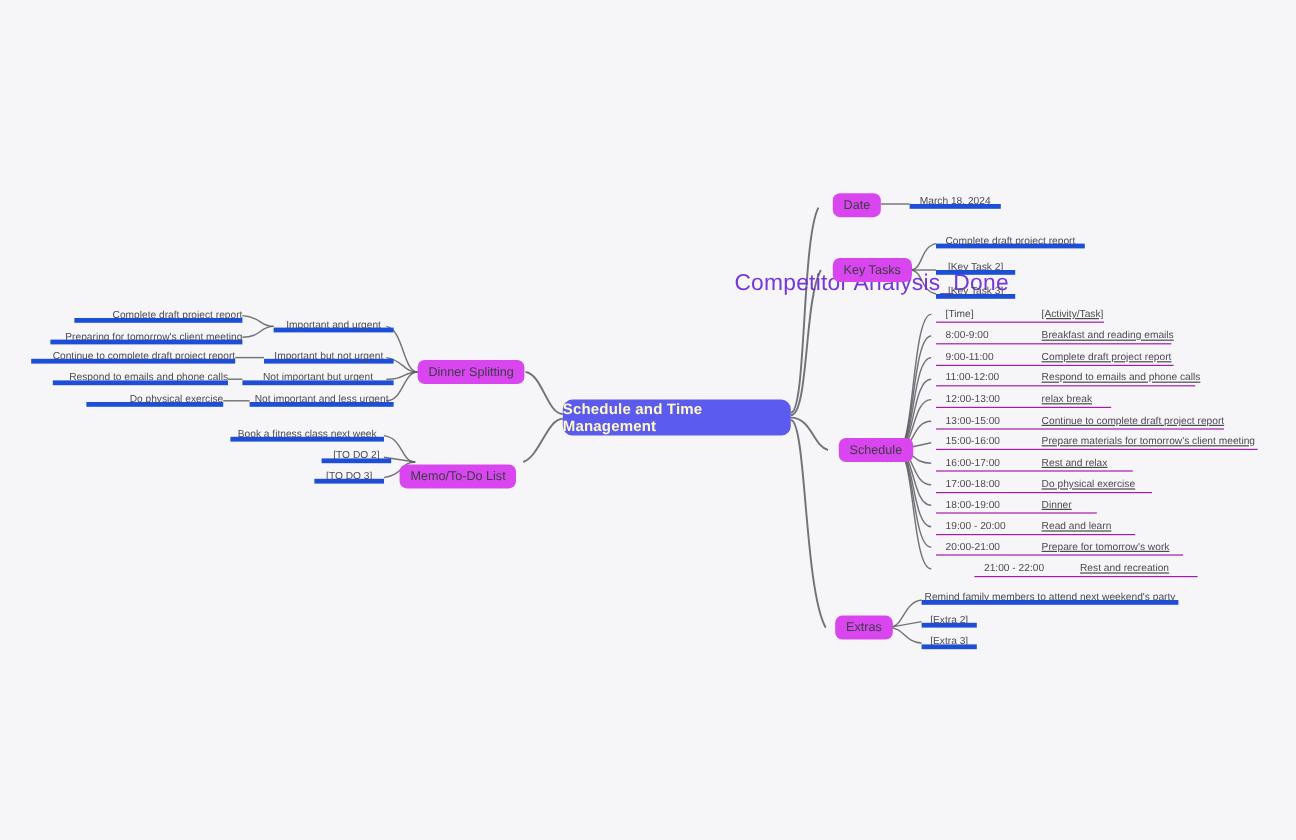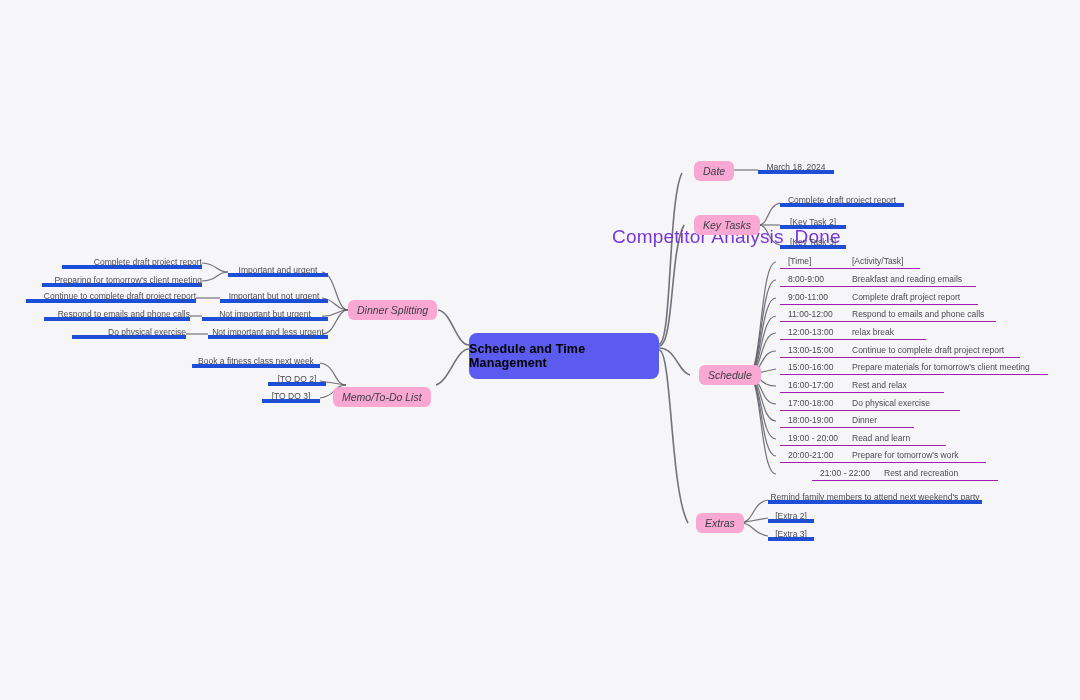--- a/index.html
+++ b/index.html
@@ -11,53 +11,53 @@
     position:relative;
   }
   #canvas{position:absolute;inset:0;width:1080px;height:700px;}
   svg.links{position:absolute;left:0;top:0;width:1080px;height:700px;pointer-events:none;}
   svg.links path{fill:none;stroke:#5a5a63;stroke-opacity:.85;}
 
   .node{position:absolute;box-sizing:border-box;}
 
   
   .central{
-    left:469px;top:333px;width:190px;height:46px;
+    left:469px;top:333px;width:190px;height:30px;
     background:#5b5bf0;border-radius:8px;
-    color:#000000;font-size:12.5px;font-weight:bold;
+    color:#fef9c3;font-size:12.5px;font-weight:bold;
     display:flex;align-items:center;justify-content:center;
     letter-spacing:.15px;
   }
 
   
   .chip{
-    background:#f9a8d4;border-radius:6px;
+    background:#d946ef;border-radius:6px;
     color:#3c3c44;font-size:10.5px;
     display:flex;align-items:center;justify-content:center;
-    height:20px;padding:0 9px;white-space:nowrap;font-style:italic;
+    height:20px;padding:0 9px;white-space:nowrap;
   }
 
   
   .leaf{
     position:absolute;font-size:8.5px;color:#4a4a52;
     border-bottom:4px solid #1d4ed8;
     height:13px;line-height:12px;white-space:nowrap;
     box-sizing:border-box;
   }
   .leaf.r{text-align:right;}
   .leaf.c{text-align:center;}
 
   
   .srow{
     position:absolute;height:14px;line-height:13px;
     border-bottom:1px solid #a21caf;box-sizing:border-box;
     font-size:8.5px;color:#4a4a52;white-space:nowrap;
   }
   .srow .t{position:absolute;left:8px;top:0;}
-  .srow .a{position:absolute;left:72px;top:0;}
+  .srow .a{position:absolute;left:88px;top:0;text-decoration:underline;}
 
   
   .watermark{
     position:absolute;left:612px;top:226px;
     font-size:19px;color:#6d28d9;opacity:.92;
     white-space:nowrap;letter-spacing:.2px;
     font-family:"Liberation Sans", sans-serif;
   }
 </style>
 </head>

